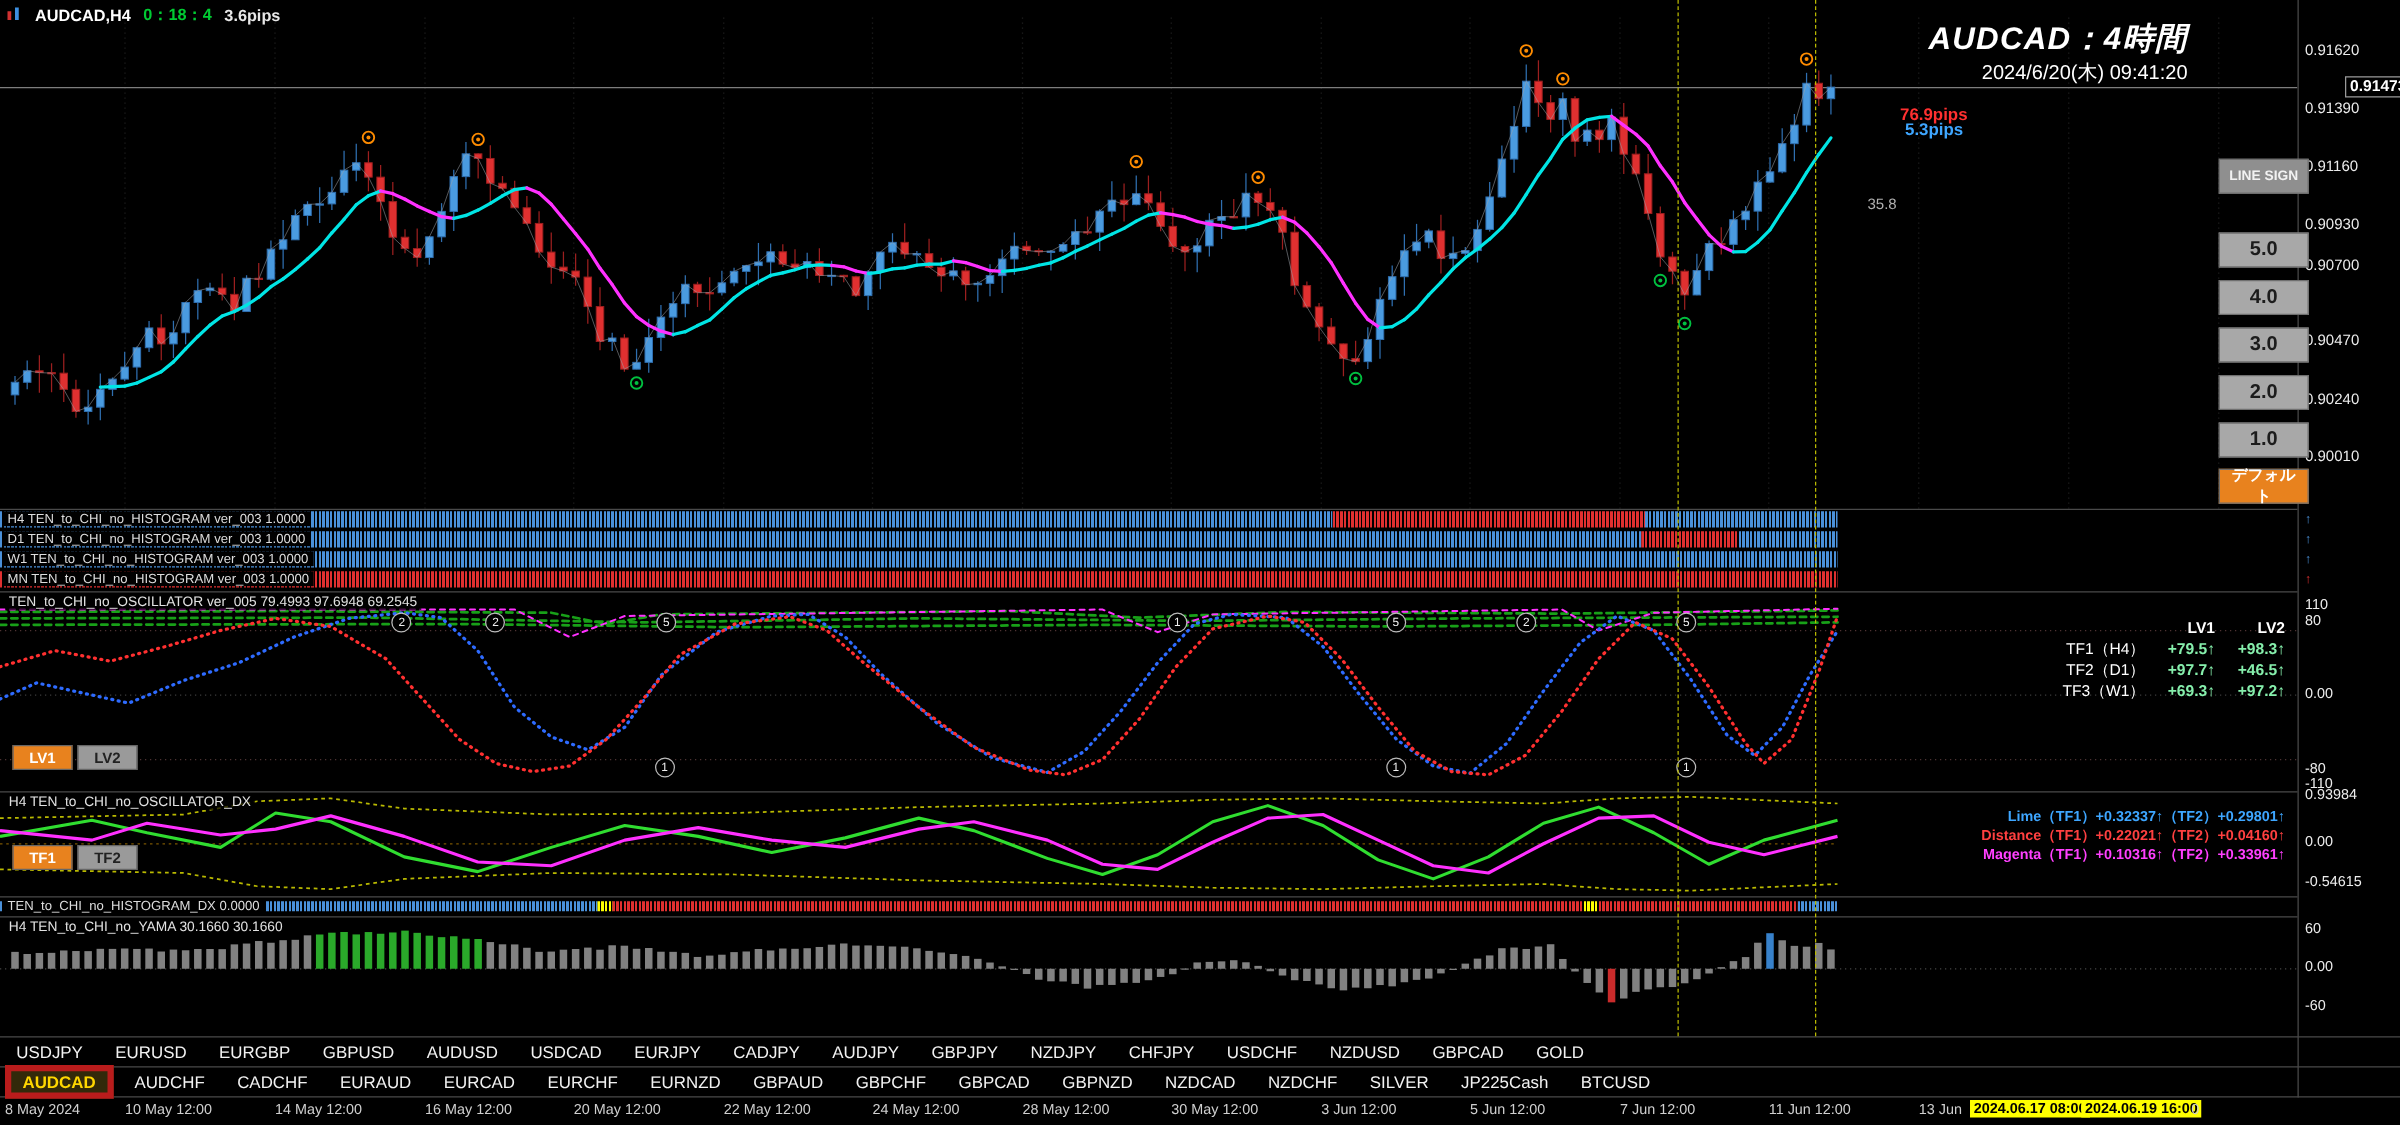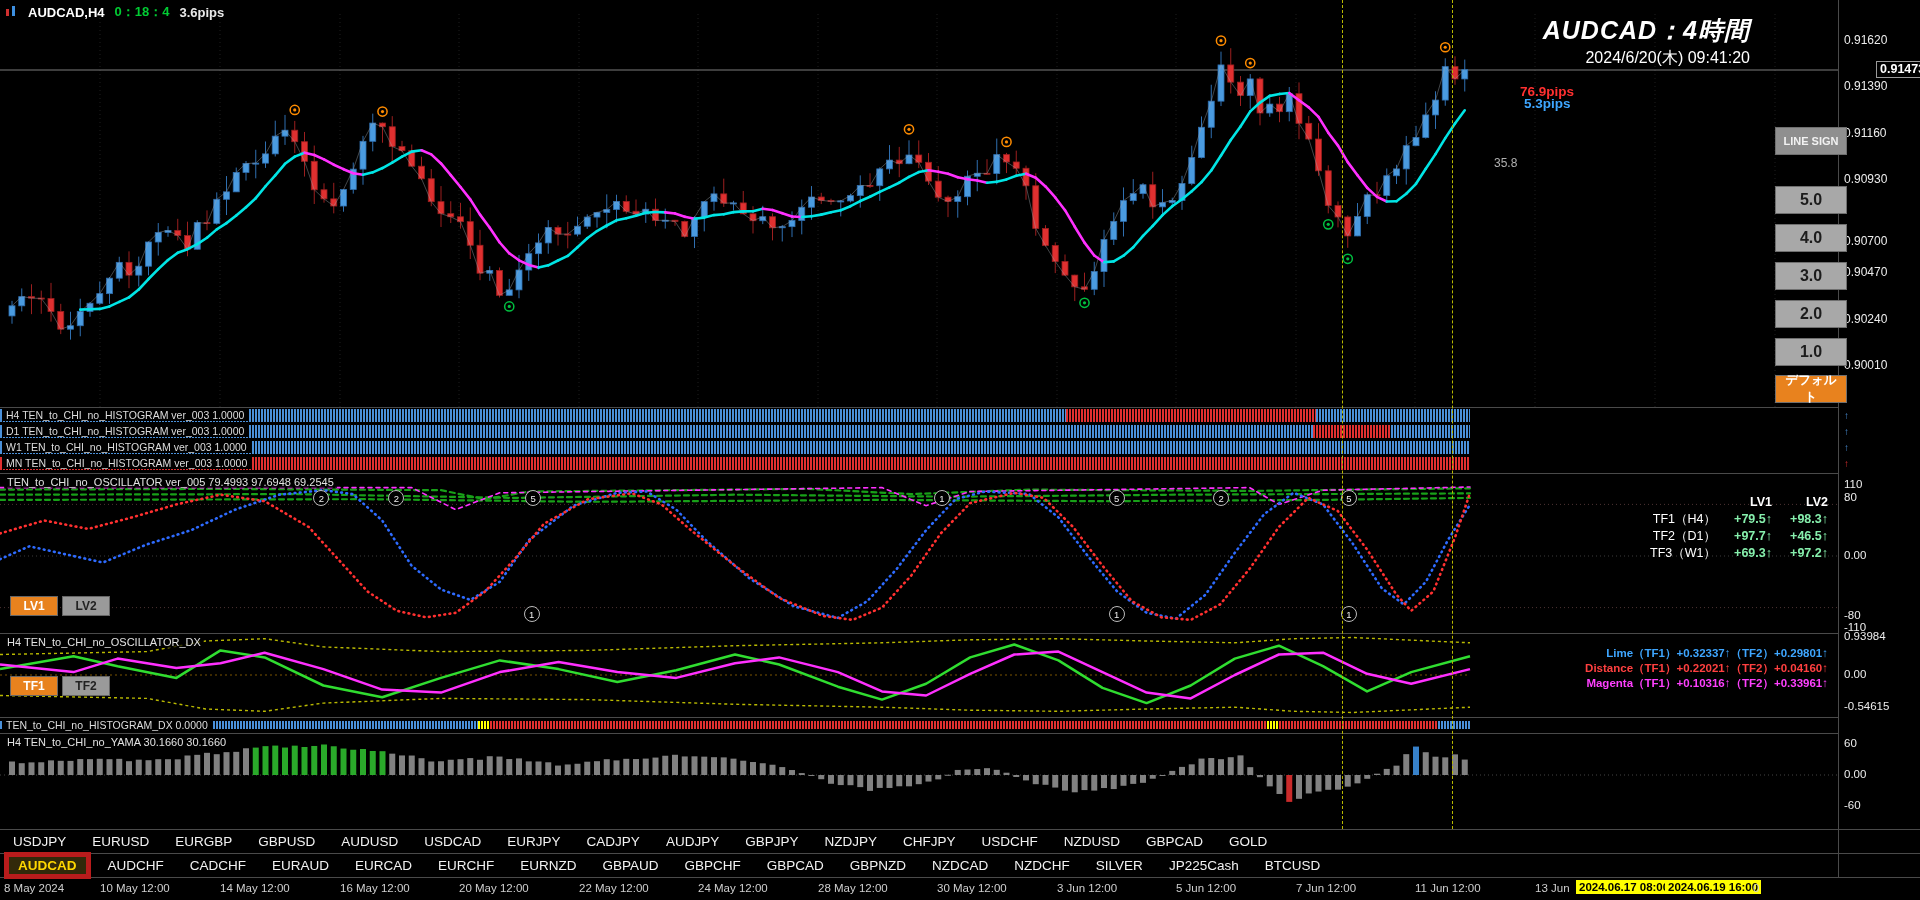--- a/index.html
+++ b/index.html
@@ -815,21 +815,21 @@
         <rect x="1461.75" y="25.560865984312723" width="6" height="15.439134015687277" fill="#8f8f8f" opacity="0.9"></rect>
       </svg>
     <div class="panel-title">H4 TEN_to_CHI_no_YAMA 30.1660 30.1660</div>
   </div>
 
   <div id="right-axis">
       <div class="axlabel" style="top: 33px;">0.91620</div>
       <div class="axlabel" style="top: 79px;">0.91390</div>
       <div class="axlabel" style="top: 126px;">0.91160</div>
       <div class="axlabel" style="top: 172px;">0.90930</div>
-      <div class="axlabel" style="top: 234px;">0.90700</div>
+      <div class="axlabel" style="top: 205px;">0.90700</div>
       <div class="axlabel" style="top: 265px;">0.90470</div>
       <div class="axlabel" style="top: 312px;">0.90240</div>
       <div class="axlabel" style="top: 358px;">0.90010</div>
       <div class="pricebox" style="top: 61px; margin-left: 36px;">0.91473</div>
       <div class="histarrow" style="top: 411px; color: rgb(74, 144, 217);">↑</div>
       <div class="histarrow" style="top: 427px; color: rgb(74, 144, 217);">↑</div>
       <div class="histarrow" style="top: 443px; color: rgb(74, 144, 217);">↑</div>
       <div class="histarrow" style="top: 459px; color: rgb(224, 48, 48);">↑</div>
       <div class="axlabel" style="font-size: 11.5px; top: 478px;">110</div>
       <div class="axlabel" style="font-size: 11.5px; top: 491px;">80</div>

